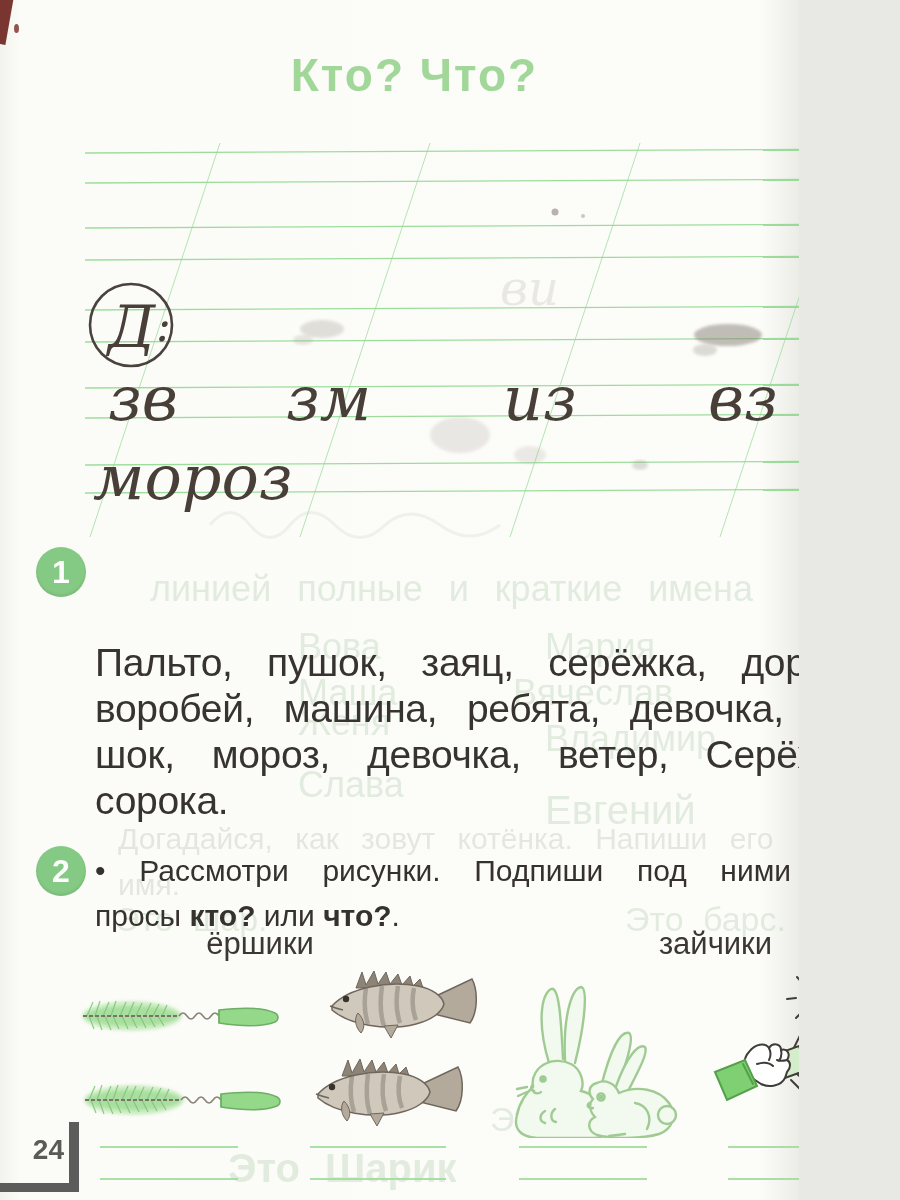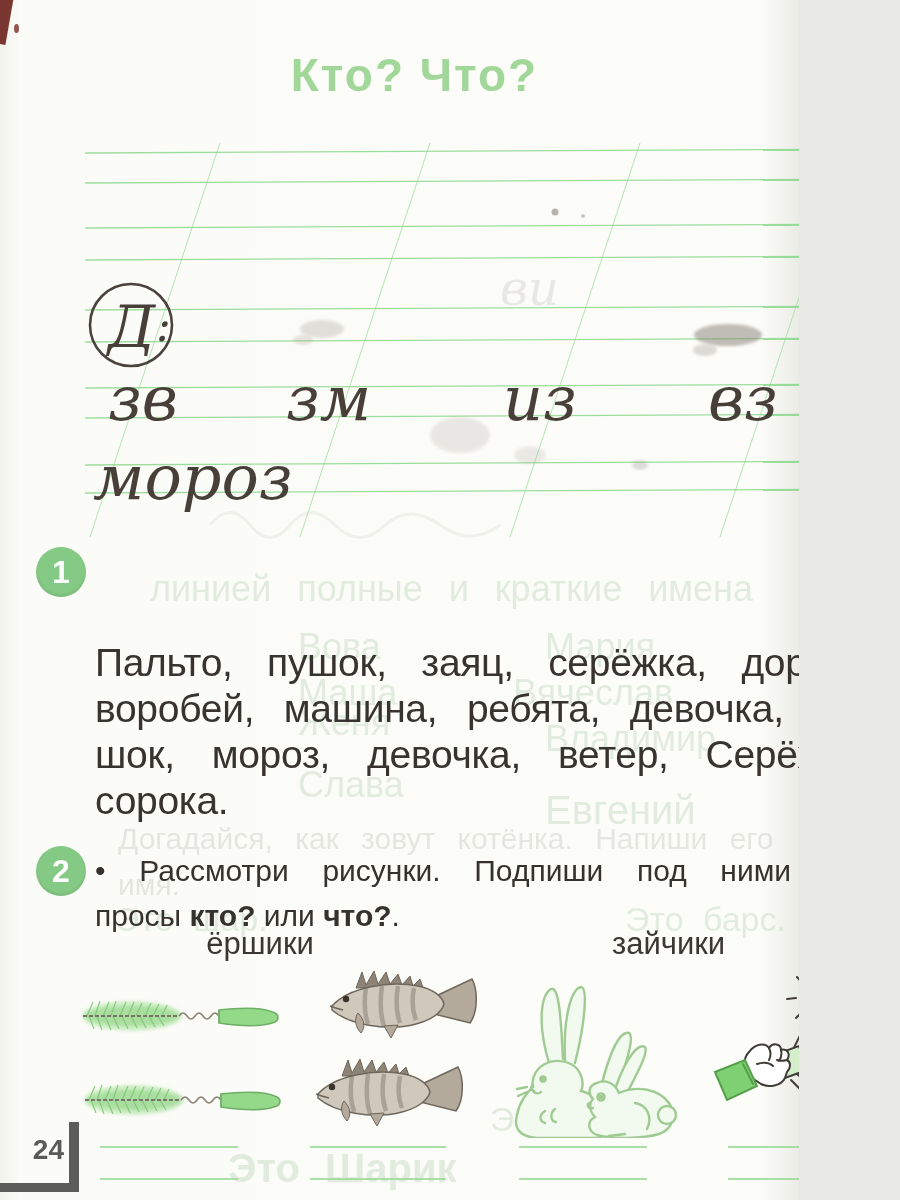--- a/index.html
+++ b/index.html
@@ -28,21 +28,21 @@
   .instr{position:absolute;left:95px;width:772px;color:#35312d;font-size:30px;line-height:45px;}
   .instr .just{text-align:justify;text-align-last:justify;}
   .t1-instr{top:548px;}
   .t2-instr{top:848px;}
   .bold{font-weight:700;}
   .wordlist{position:absolute;left:95px;top:640px;width:778px;color:#37332f;font-size:39px;line-height:46px;letter-spacing:-0.3px;}
   .wordlist .just{text-align:justify;text-align-last:justify;}
   
   .pic-label{position:absolute;top:926px;font-size:31px;color:#3b3733;}
   .label-left{left:180px;width:160px;text-align:center;}
-  .label-right{left:612px;width:160px;text-align:left;}
+  .label-right{left:612px;width:160px;text-align:right;}
   
   .pic{position:absolute;}
   .pic-brushes{left:75px;top:988px;}
   .pic-fish{left:300px;top:960px;}
   .pic-rabbits{left:497px;top:973px;}
   .pic-hand{left:697px;top:960px;}
   
   .ans{position:absolute;height:2px;background:#9bdb97;opacity:.85;}
   
   .ghost{position:absolute;color:#93b98f;opacity:.24;pointer-events:none;}

